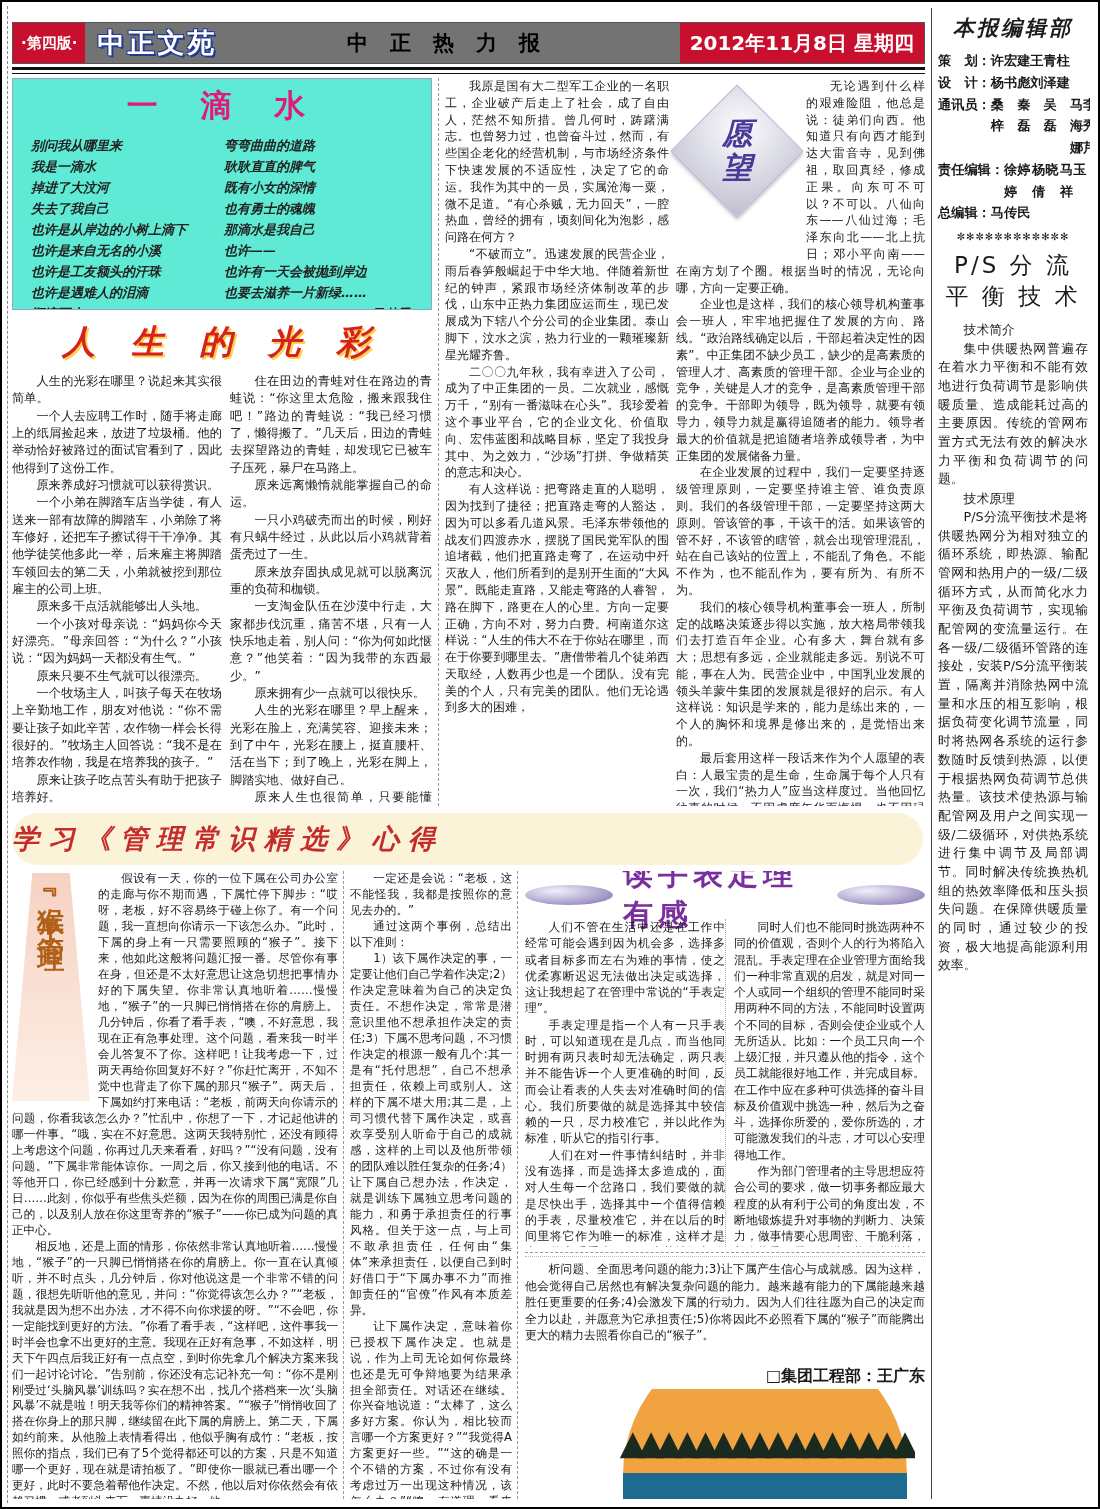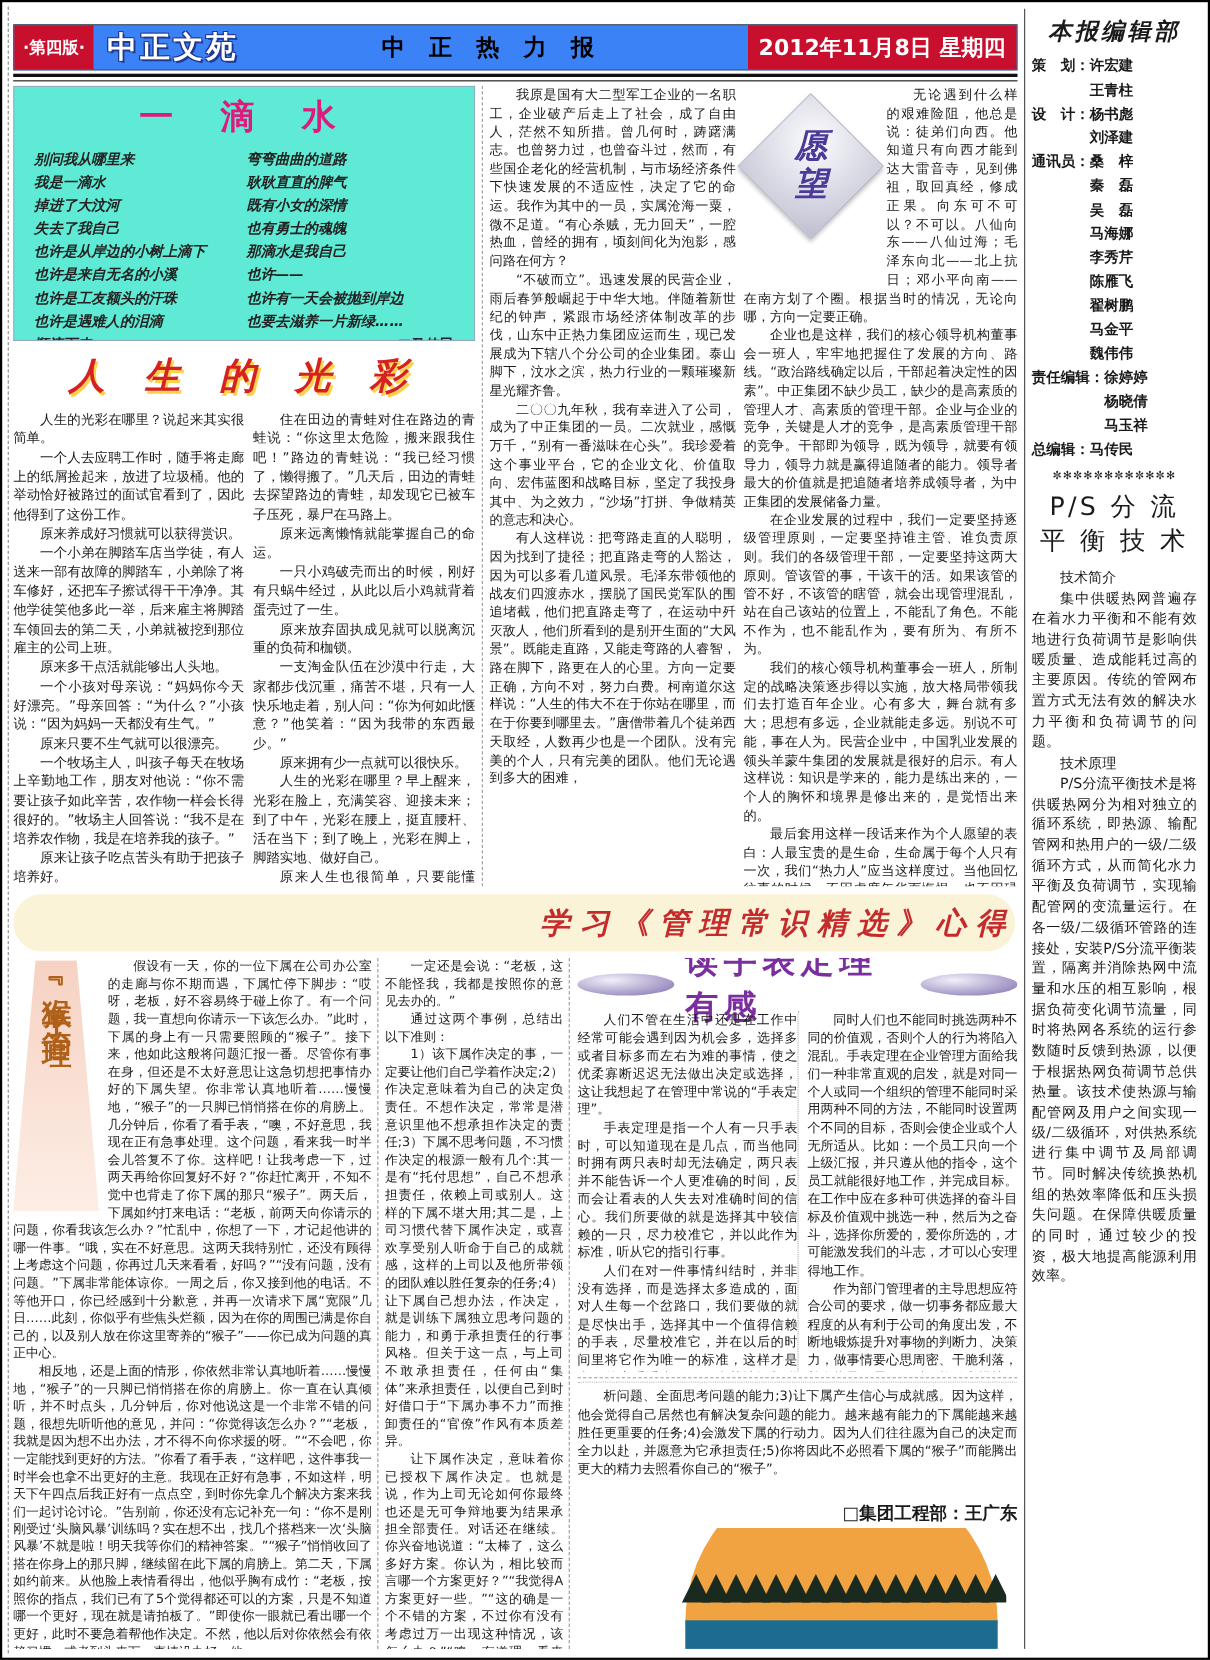--- a/index.html
+++ b/index.html
@@ -5,21 +5,21 @@
   html,body{margin:0;padding:0;background:#ddd;}
   .page{
     width:1100px;height:1509px;margin:0 auto;background:#fff;
     border:2px solid #000;box-sizing:border-box;
     font-family:"DejaVu Sans",sans-serif;color:#1a1a1a;
     display:flex;padding:6px 8px 8px 10px;overflow:hidden;position:relative;
   }
   .page::before{content:"";position:absolute;left:5px;top:4px;bottom:4px;border-left:1px dashed #888;}
   .main{flex:1;display:flex;flex-direction:column;min-width:0;}
   
-  .masthead{margin-top:14px;height:40px;background:#3b82f6;border:1px solid #555;
+  .masthead{margin-top:14px;height:40px;background:#737373;border:1px solid #555;
     display:flex;align-items:stretch;}
   .edition{background:#c8102e;color:#fff;font-weight:bold;font-size:15px;
     display:flex;align-items:center;padding:0 8px;white-space:nowrap;}
   .section-name{color:#fff;font-weight:bold;font-size:27px;letter-spacing:3px;
     padding:0 12px;display:flex;align-items:center;
     text-shadow:2px 2px 0 #203a93,-1px -1px 0 #203a93,1px -1px 0 #203a93,-1px 1px 0 #203a93;}
   .paper-name{flex:1;text-align:center;align-self:center;font-family:"DejaVu Serif",serif;
     font-weight:bold;font-size:21px;letter-spacing:22px;color:#000;}
   .date-box{background:#c8102e;color:#fff;font-weight:bold;font-size:20px;
     display:flex;align-items:center;padding:0 10px;white-space:nowrap;}
@@ -48,21 +48,21 @@
   .wcol2{flex:1;padding-left:7px;font-size:12px;line-height:1.4;overflow:hidden;}
   .diamond-wrap{float:left;width:122px;height:168px;margin:4px 8px 4px 0;}
   .diamond{width:92px;height:92px;margin:22px auto 0;transform:rotate(45deg);
     background:radial-gradient(circle at 35% 30%,#fbfbfe,#cfcfdd 75%,#bdbdd0);
     border:1px solid #b5b5c8;box-shadow:2px 2px 4px rgba(0,0,0,.25);}
   .diamond-text{transform:rotate(-45deg);height:100%;display:flex;flex-direction:column;
     align-items:center;justify-content:center;color:#4c3a98;font-weight:bold;font-size:30px;
     line-height:1.15;font-style:italic;font-family:"DejaVu Serif",serif;}
   
   .banner{height:52px;background:#fbf3d8;border-radius:26px;margin:7px 2px 6px 0;
-    display:flex;align-items:center;justify-content:flex-end;}
+    display:flex;align-items:center;justify-content:flex-start;}
   .banner-title{color:#c42b2b;font-weight:bold;font-size:27px;letter-spacing:9px;
     font-family:"DejaVu Serif",serif;font-style:italic;}
   
   .bottom{display:flex;flex:1;overflow:hidden;}
   .mk-left{width:326px;font-size:11.6px;line-height:1.38;overflow:hidden;}
   .mk-title-block{float:left;width:78px;height:228px;margin:2px 8px 2px 0;
     background:linear-gradient(180deg,#f6d2c2,#fdeee6);
     clip-path:polygon(26% 0,74% 0,100% 100%,0 100%);
     display:flex;align-items:flex-start;justify-content:center;}
   .mk-title-vert{writing-mode:vertical-rl;font-size:27px;font-weight:bold;color:#b06018;
@@ -87,21 +87,21 @@
   .water{position:absolute;bottom:0;left:8px;width:284px;height:26px;background:#1d6b8e;}
   .trees{position:absolute;bottom:20px;left:0;width:100%;text-align:center;color:#1b2a1f;
     font-size:34px;letter-spacing:-8px;line-height:.9;height:52px;overflow:hidden;}
   
   .sidebar{width:150px;border-left:1px solid #444;margin-left:6px;padding:2px 2px 0 6px;
     overflow:hidden;display:flex;flex-direction:column;}
   .ed-title{font-family:"DejaVu Serif",serif;font-style:italic;font-weight:bold;font-size:21px;
     letter-spacing:3px;text-align:center;margin:4px 0 8px;}
   .ed-entry{display:flex;font-size:13.2px;font-weight:bold;line-height:1.65;}
   .ed-role{white-space:nowrap;}
-  .ed-names{display:flex;flex-direction:column;}
+  .ed-names{display:flex;flex-direction:row;}
   .ed-divider{text-align:center;font-size:10px;letter-spacing:1px;margin:7px 0 6px;color:#222;}
   .ps-title{text-align:center;font-weight:normal;font-size:23px;line-height:1.35;
     letter-spacing:3px;margin:2px 0 8px;}
   .ps-text p{margin:0;text-indent:2em;text-align:justify;font-size:12.8px;line-height:1.46;}
   .ps-head{text-indent:2em;font-size:12.8px;line-height:1.5;margin:0;}
 </style>
 </head>
 <body>
 
 <div class="page">

